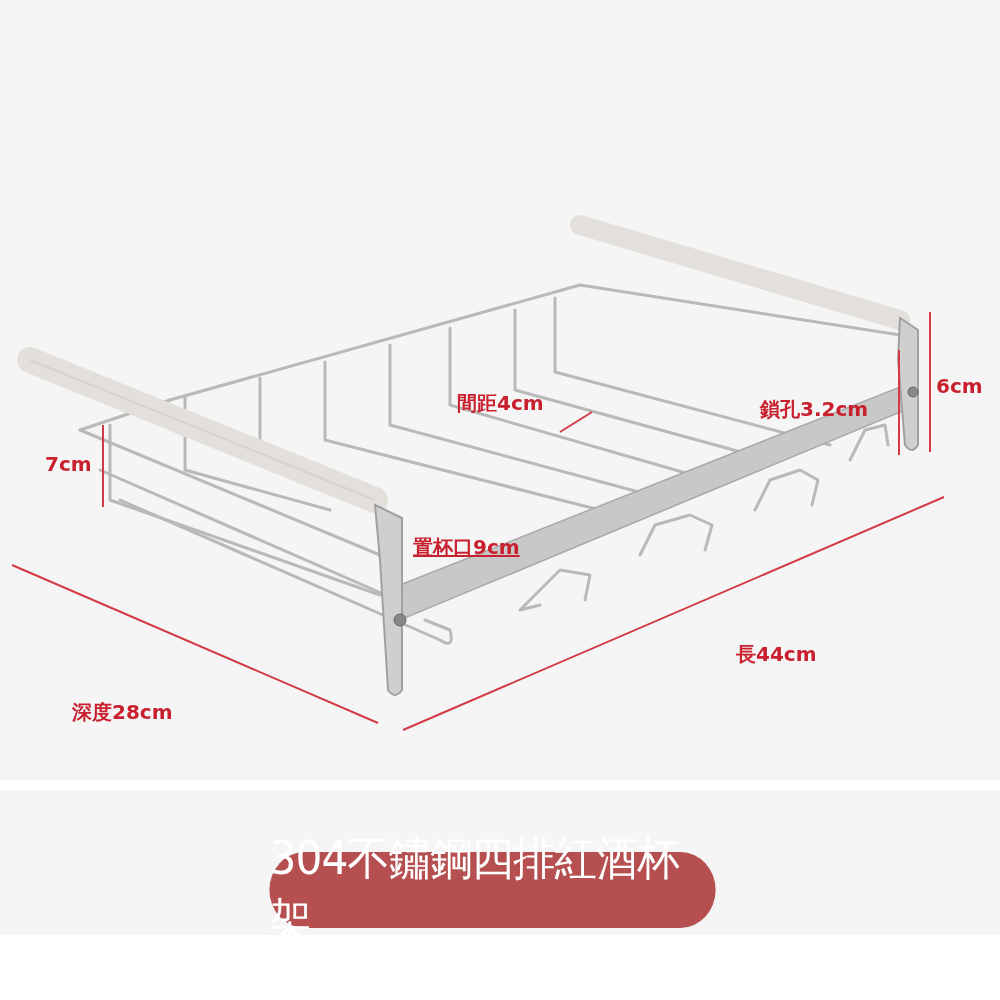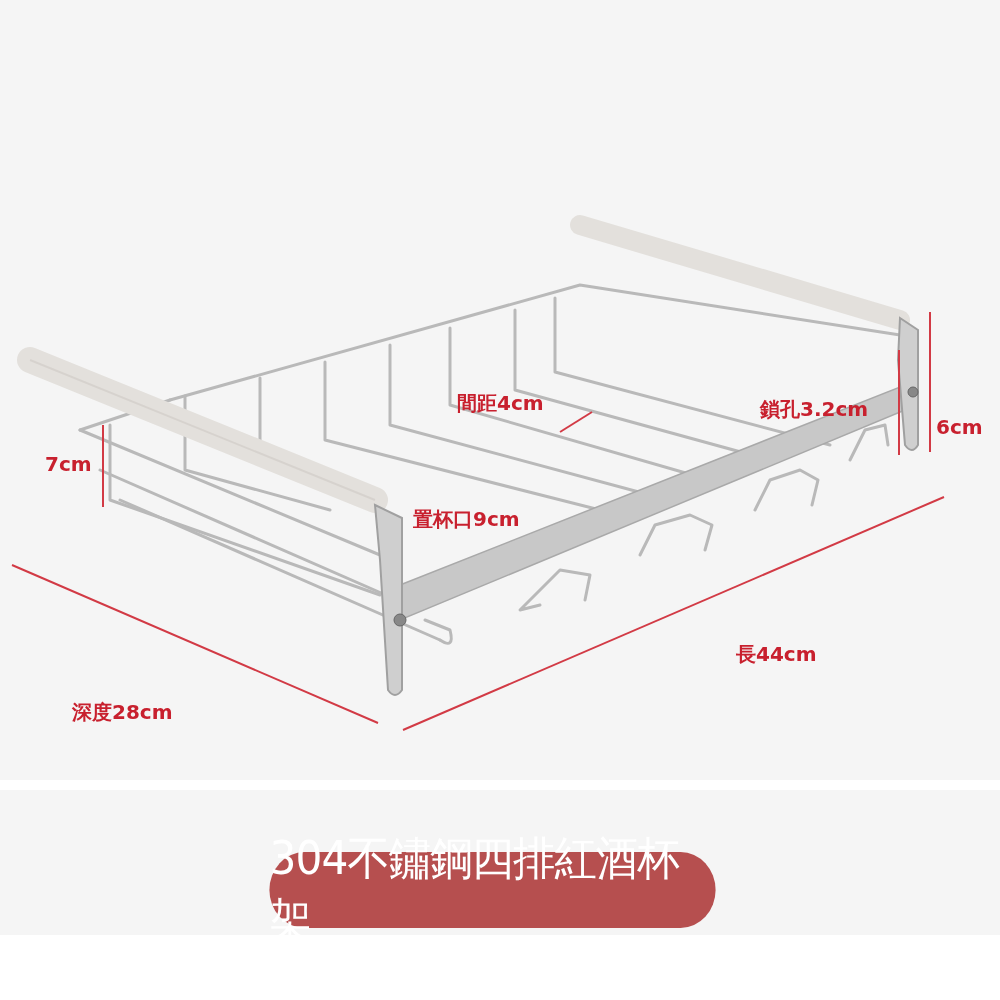--- a/index.html
+++ b/index.html
@@ -61,23 +61,23 @@
       <line x1="403" y1="730" x2="944" y2="497"></line>
       <line x1="103" y1="425" x2="103" y2="507"></line>
       <line x1="930" y1="312" x2="930" y2="452"></line>
       <line x1="899" y1="350" x2="899" y2="455"></line>
       <line x1="560" y1="432" x2="592" y2="412"></line>
     </g>
   </svg>
 
   <span class="label" style="left:457px; top:390px;">間距4cm</span>
   <span class="label" style="left:760px; top:396px;">鎖孔3.2cm</span>
-  <span class="label" style="left:936px; top:374px;margin-top:41px;">6cm</span>
+  <span class="label" style="left:936px; top:374px;">6cm</span>
   <span class="label" style="left:45px; top:452px;">7cm</span>
-  <span class="label" style="left:413px; top:506px;">置杯口9cm</span>
+  <span class="label" style="left:413px; top:534px;text-decoration:underline;">置杯口9cm</span>
   <span class="label" style="left:72px; top:656px;margin-top:43px;">深度28cm</span>
   <span class="label" style="left:736px; top:641px;">長44cm</span>
 </div>
 
 <div class="band"></div>
 <div class="pill">
   <span>304不鏽鋼四排紅酒杯架</span>
 </div>
 
 </body></html>

